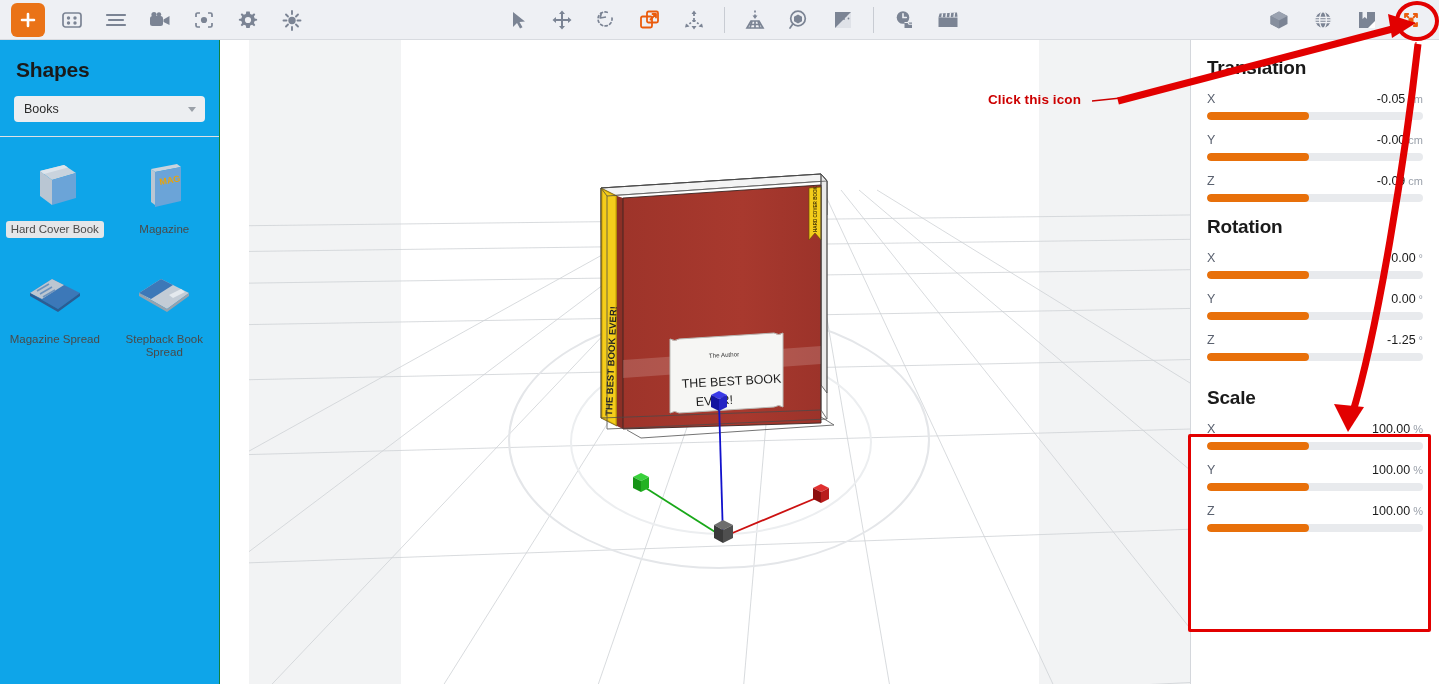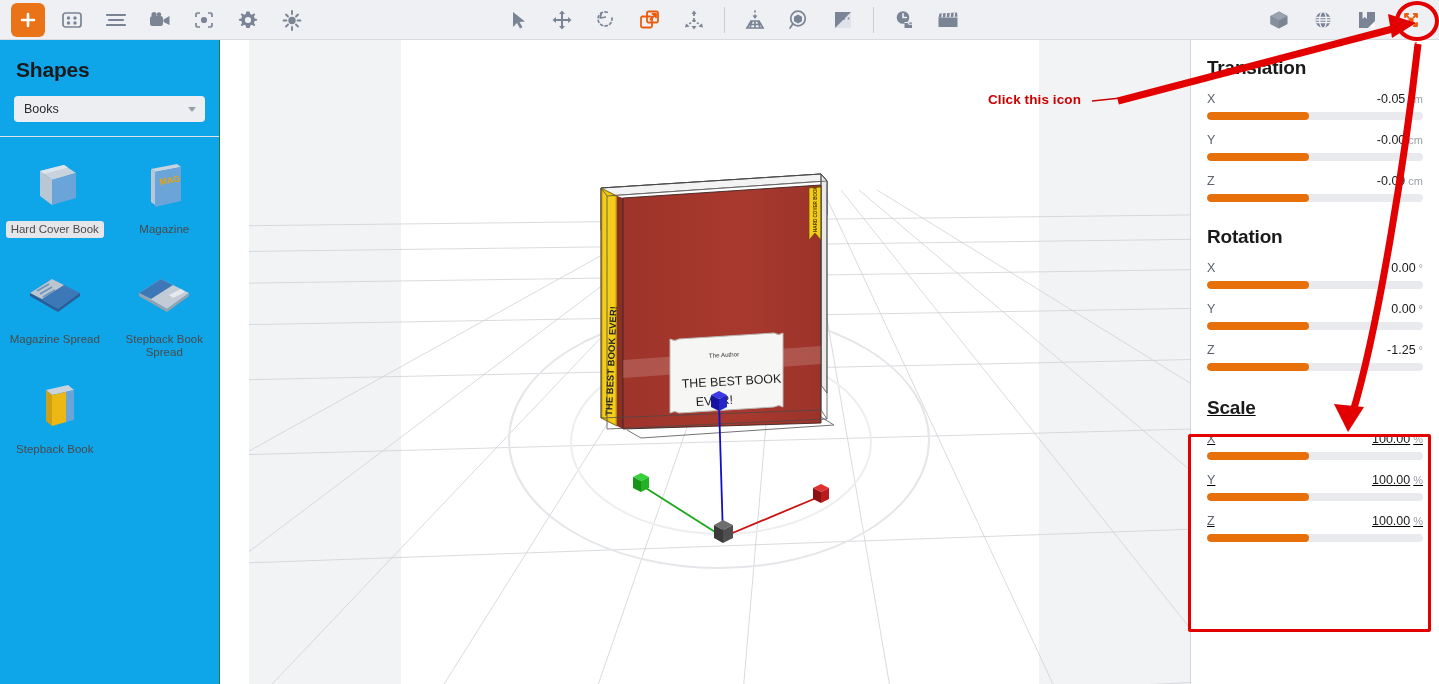--- a/index.html
+++ b/index.html
@@ -422,31 +422,20 @@
             <path d="M6 22 L28 8 L40 14 L18 28 Z" fill="#3c78b8"></path>
             <path d="M36 24 L48 18 L52 21 L40 27 Z" fill="#e4e9ee"></path>
             <path d="M6 22 L34 38 V41 L6 25 Z" fill="#97a2ae"></path>
             <path d="M34 38 L56 22 V25 L34 41 Z" fill="#97a2ae"></path>
           </svg>
         </div>
         <div class="shape-label">Stepback Book Spread</div>
       </div>
 
 
-      <div class="shape-cell">
-        <div class="shape-thumb">
-          <svg width="62" height="52" viewBox="0 0 62 52">
-            <path d="M22 9 L44 4 L50 9 L28 14 Z" fill="#c9d3dd"></path>
-            <path d="M38 12 L50 9 V39 L38 42 Z" fill="#6ba4d8"></path>
-            <path d="M22 9 L28 14 V45 L22 40 Z" fill="#cda016"></path>
-            <path d="M28 14 L42 11 V41 L28 45 Z" fill="#edb714"></path>
-          </svg>
-        </div>
-        <div class="shape-label">Stepback Book</div>
-      </div>
     </div>
   </div>
 
   <div class="viewport">
     <div class="vp-shade-left"></div>
     <div class="vp-shade-right"></div>
 
     <svg width="941" height="644" viewBox="0 0 941 644" style="position:absolute;top:0;left:0;">
       <defs>
         <linearGradient id="coverGrad" x1="0" y1="0" x2="1" y2="0">
@@ -598,21 +587,21 @@
           <span class="prop-valwrap">
             <span>-0.09</span><span class="prop-unit">cm</span>
           </span>
         </div>
         <div class="slider">
             <div class="slider-fill" style="width:47%"></div>
           </div>
       </div>
     </div>
 
-    <div style="padding-top:24px;">
+    <div style="padding-top:14px;">
       <div class="sec-title">Rotation</div>
 
       <div>
         <div class="prop-row">
           <span class="prop-axis">X</span>
           <span class="prop-valwrap">
             <span>0.00</span><span class="prop-unit">°</span>
           </span>
         </div>
         <div class="slider">
@@ -638,21 +627,21 @@
           <span class="prop-valwrap">
             <span>-1.25</span><span class="prop-unit">°</span>
           </span>
         </div>
         <div class="slider">
             <div class="slider-fill" style="width:47%"></div>
           </div>
       </div>
     </div>
 
-    <div style="padding-top:26px;text-decoration:underline;">
+    <div style="padding-top:26px;">
       <div class="sec-title">Scale</div>
 
       <div>
         <div class="prop-row">
           <span class="prop-axis">X</span>
           <span class="prop-valwrap">
             <span>100.00</span><span class="prop-unit">%</span>
           </span>
         </div>
         <div class="slider">

